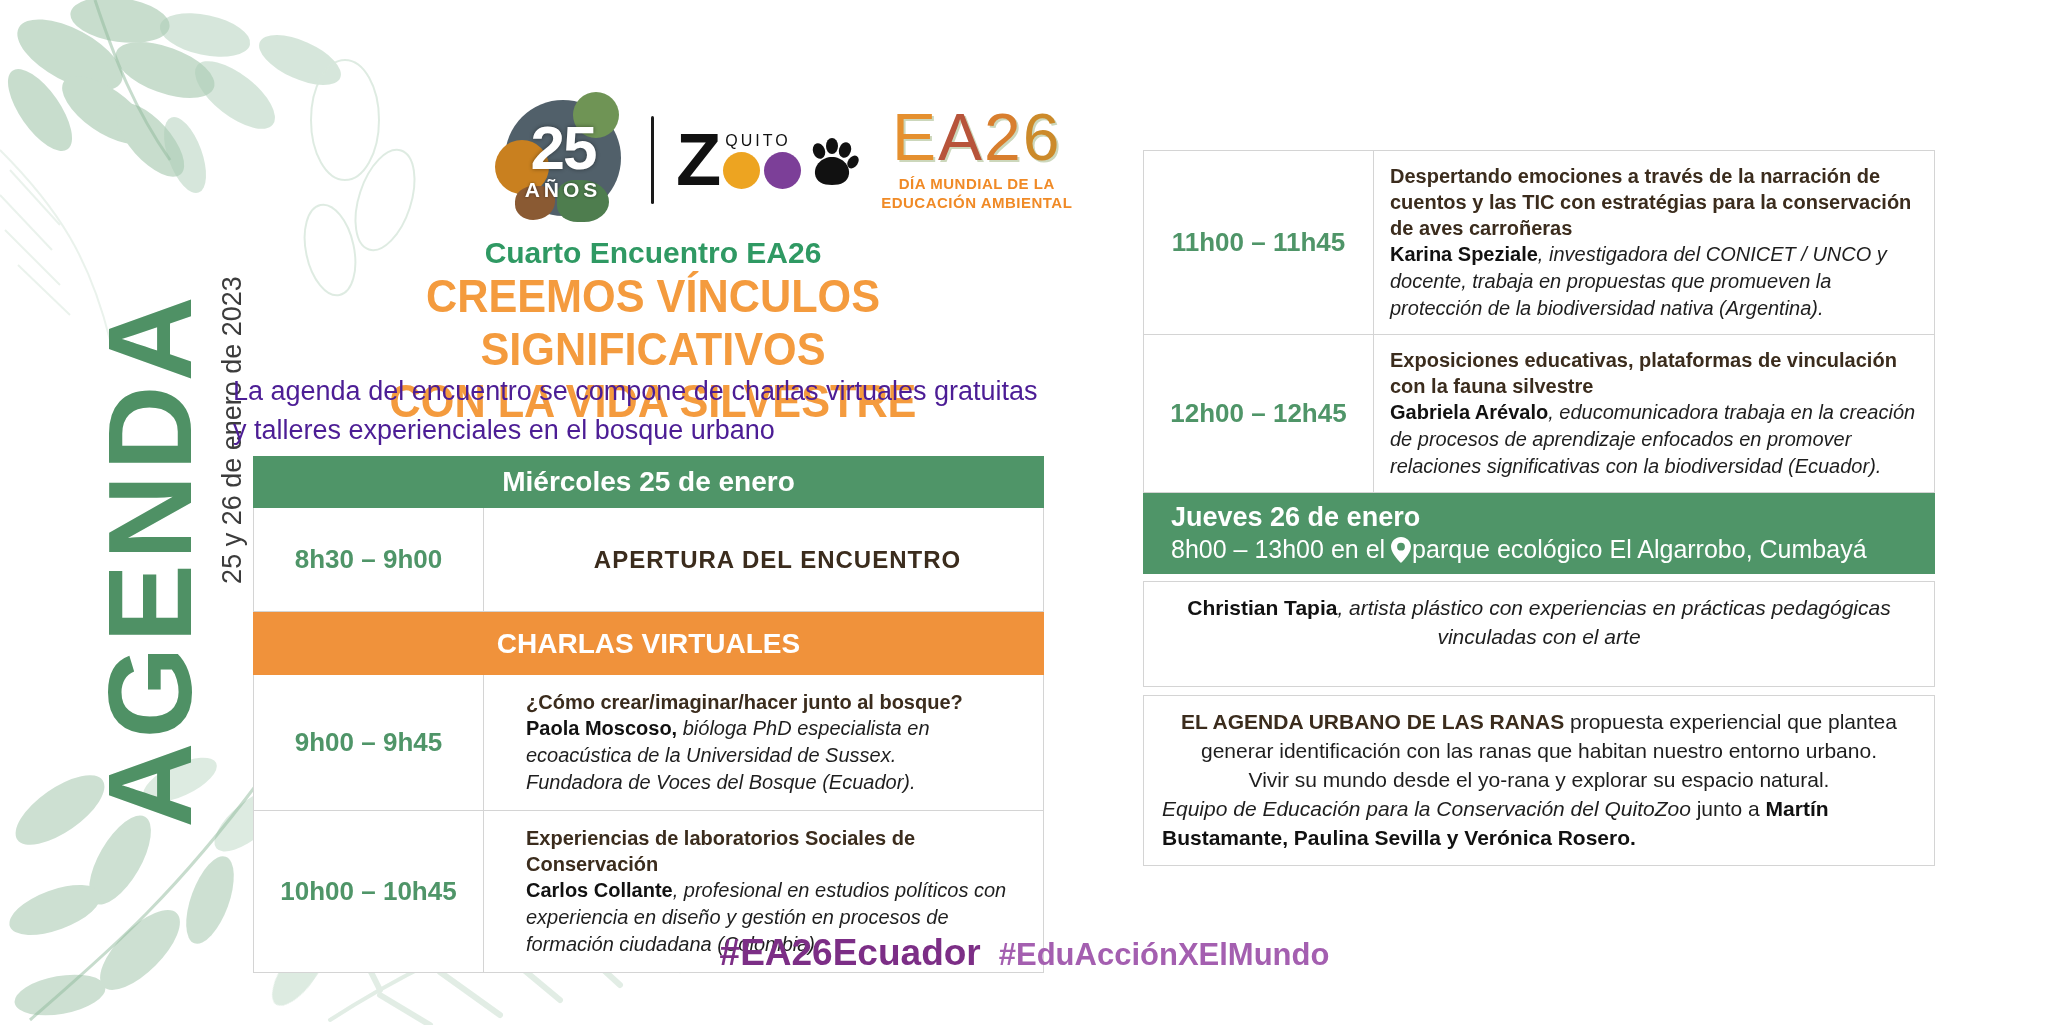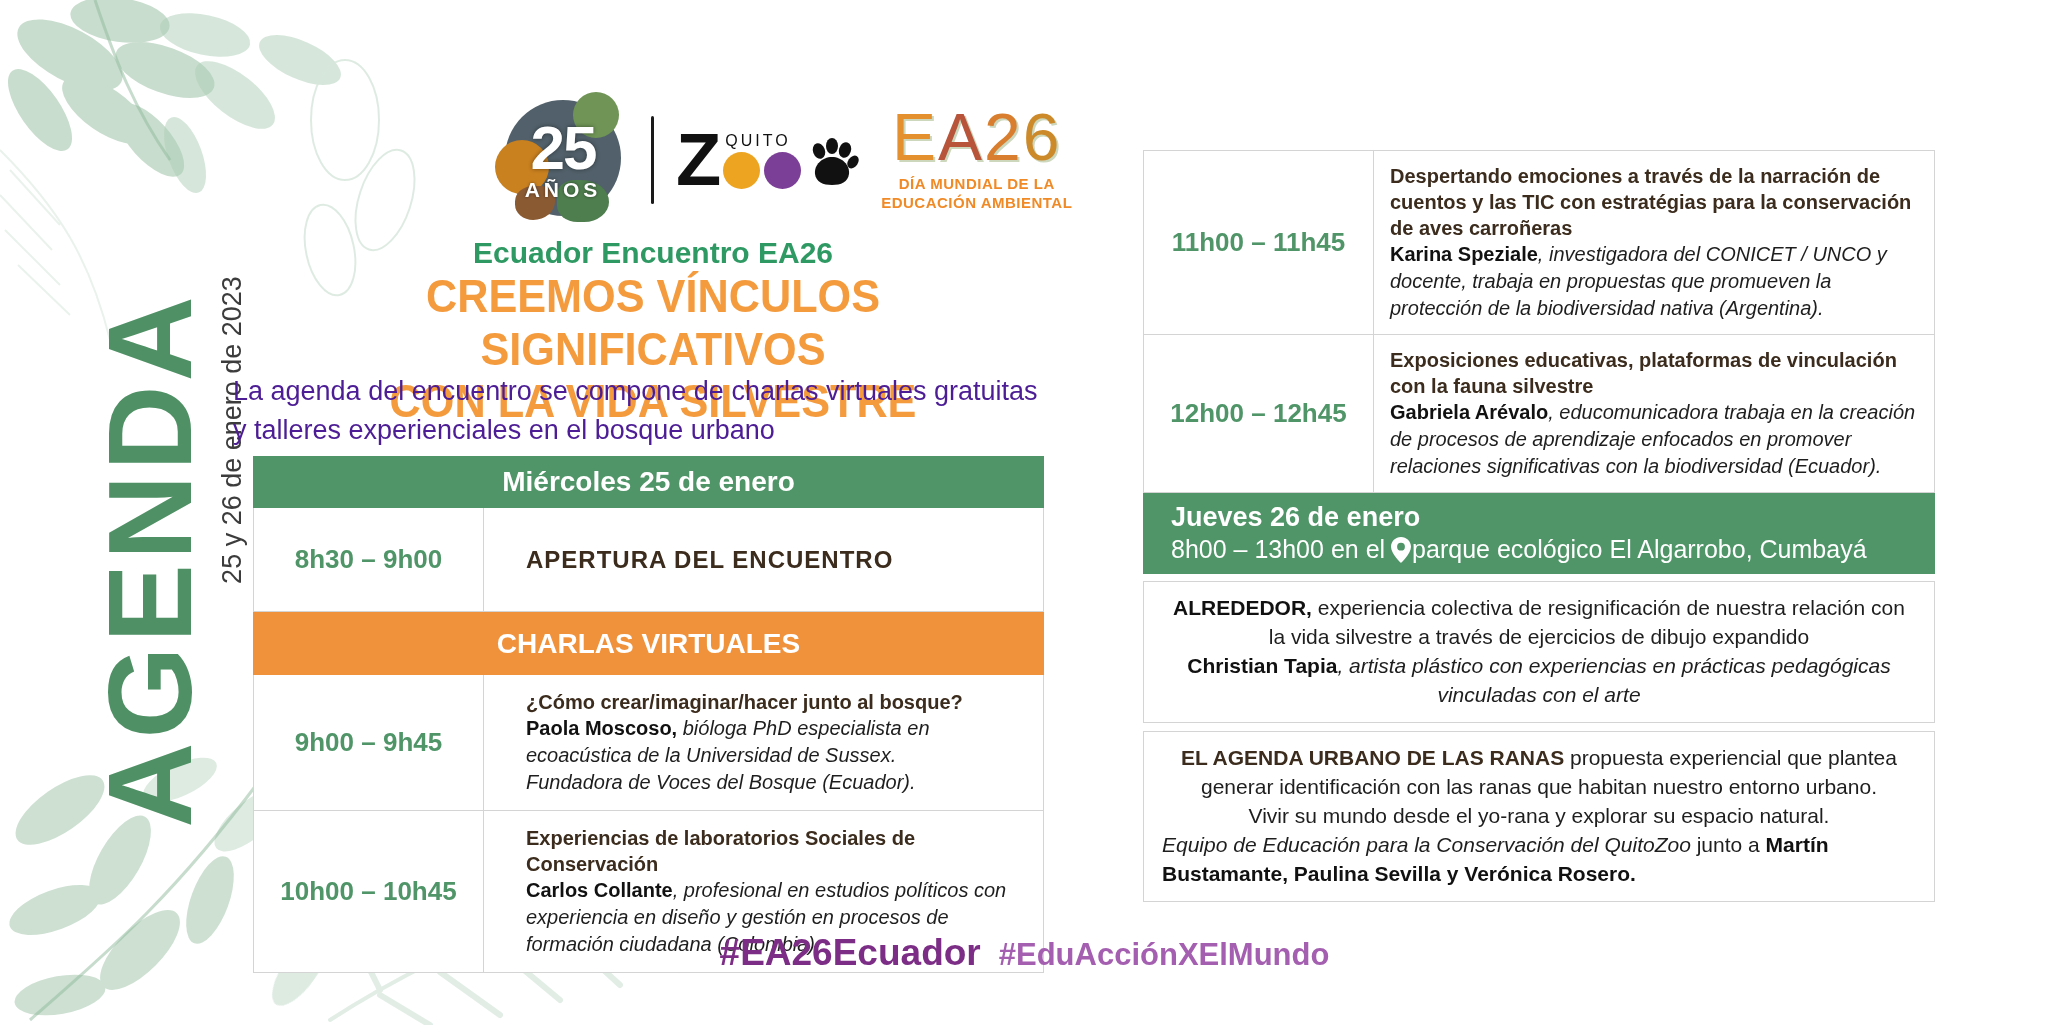--- a/index.html
+++ b/index.html
@@ -175,29 +175,29 @@
     </div>
     <div class="logoea">
       <div class="word">
         <span style="color:#e5902f">E</span><span style="color:#b7543a">A</span><span style="color:#d87e2e">2</span><span style="color:#cc8a2a">6</span>
       </div>
       <div class="tag">DÍA MUNDIAL DE LA
 EDUCACIÓN AMBIENTAL</div>
     </div>
   </div>
 
-  <div class="kicker">Ecuador Encuentro EA26</div>
+  <div class="kicker">Cuarto Encuentro EA26</div>
   <div class="main-title">CREEMOS VÍNCULOS SIGNIFICATIVOS
 CON LA VIDA SILVESTRE</div>
   <div class="subtitle">La agenda del encuentro se compone de charlas virtuales gratuitas
 y talleres experienciales en el bosque urbano</div>
 
   <div class="tbl" style="left:253px;top:456px;width:791px;">
     <div class="band green" style="height:52px;font-size:28px;">Miércoles 25 de enero</div>
-    <div class="lrow" style="min-height:103px;">
+    <div class="lrow" style="min-height:103px;text-align:center;">
       <div class="time">8h30 – 9h00</div>
       <div class="desc">
           <div class="apertura">APERTURA DEL ENCUENTRO</div>
         </div>
     </div>
     <div class="band orange" style="height:63px;font-size:28px;">CHARLAS VIRTUALES</div>
     <div class="lrow" style="min-height:106px;">
       <div class="time">9h00 – 9h45</div>
       <div class="desc">
         <div class="talk-title">¿Cómo crear/imaginar/hacer junto al bosque?</div>
@@ -236,21 +236,20 @@
         <span class="pin">
           <svg width="20" height="26" viewBox="0 0 20 26">
               <path fill="#fff" d="M10 0C4.5 0 0 4.4 0 9.8 0 17 10 26 10 26s10-9 10-16.2C20 4.4 15.5 0 10 0zm0 13.6a3.9 3.9 0 1 1 0-7.8 3.9 3.9 0 0 1 0 7.8z"></path>
             </svg>
         </span>
         <span>parque ecológico El Algarrobo, Cumbayá</span>
       </div>
     </div>
 
     <div class="workbox" style="margin-top:7px;min-height:80px;">
-      <div class="c"><b class="nameb">ALREDEDOR,</b><span> experiencia colectiva de resignificación de nuestra relación con la vida silvestre a través de ejercicios de dibujo expandido</span></div>
       <div class="c"><b class="nameb">Christian Tapia</b><i>, artista plástico con experiencias en prácticas pedagógicas vinculadas con el arte</i></div>
     </div>
 
     <div class="workbox" style="margin-top:8px;min-height:122px;">
       <div class="c"><b>EL AGENDA URBANO DE LAS RANAS</b><span> propuesta experiencial que plantea generar identificación con las ranas que habitan nuestro entorno urbano.
 Vivir su mundo desde el yo-rana y explorar su espacio natural.</span></div>
       <div class="l"><i>Equipo de Educación para la Conservación del QuitoZoo</i><span> junto a </span><b class="nameb">Martín Bustamante, Paulina Sevilla y Verónica Rosero.</b></div>
     </div>
   </div>
 

